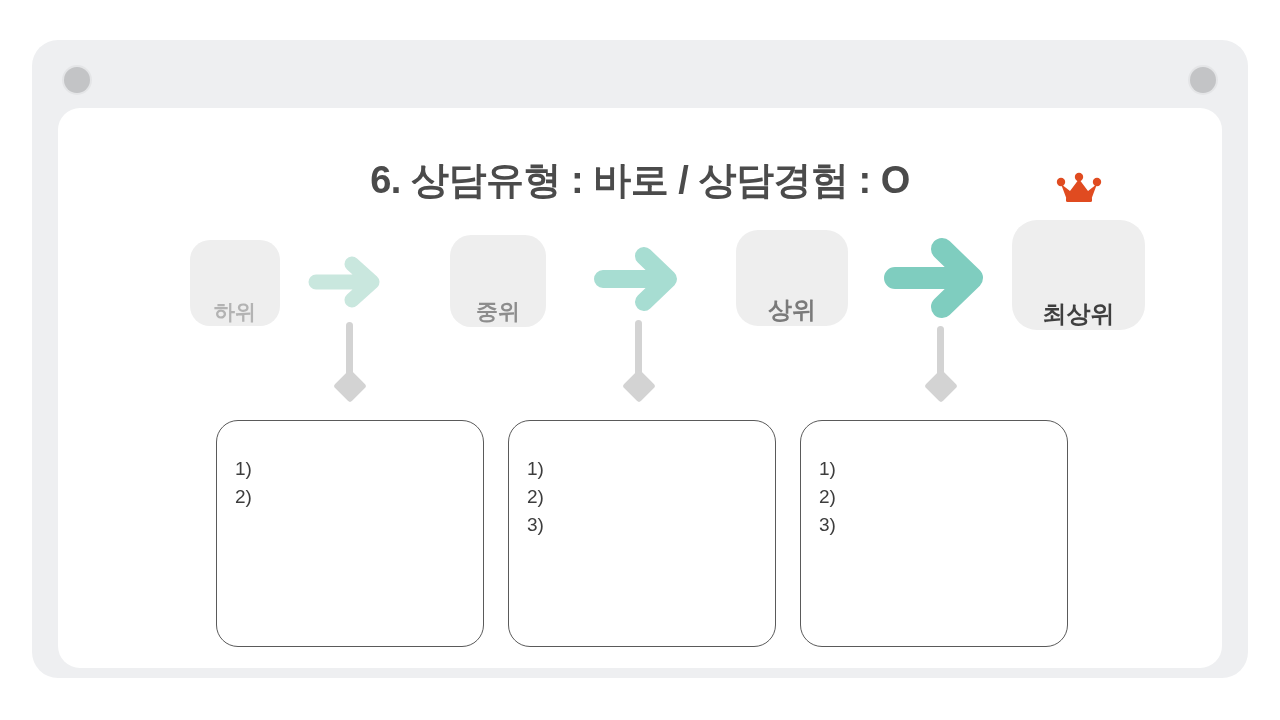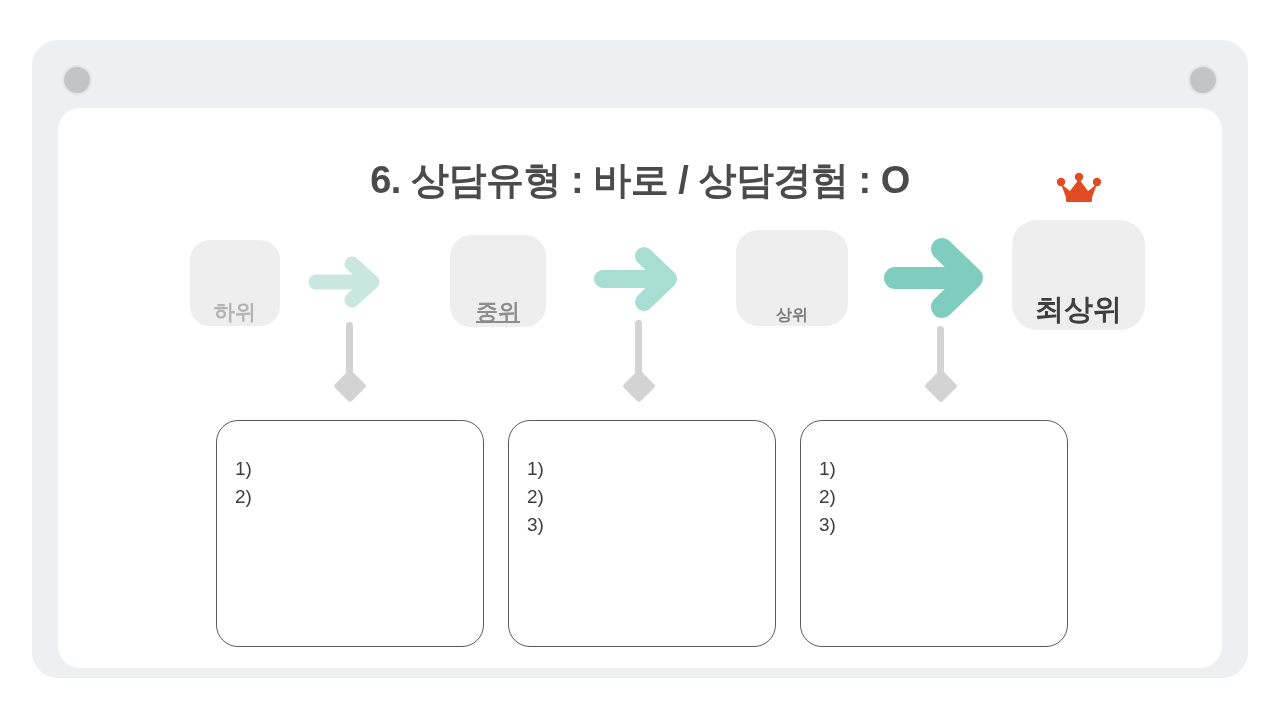--- a/index.html
+++ b/index.html
@@ -56,23 +56,23 @@
     position: absolute;
     background: #eeeeee;
     border-radius: 22px;
     display: flex;
     align-items: flex-end;
     justify-content: center;
     font-weight: 700;
     white-space: nowrap;
   }
   .stage.s0 { left: 190px; top: 240px; width: 90px;  height: 86px;  font-size: 21px; color: #b3b3b3; border-radius: 20px; }
-  .stage.s1 { left: 450px; top: 235px; width: 96px;  height: 92px;  font-size: 22px; color: #8d8d8d; border-radius: 21px; text-decoration: underline; }
-  .stage.s2 { left: 736px; top: 230px; width: 112px; height: 96px;  font-size: 16px; color: #7a7a7a; border-radius: 22px; }
-  .stage.s3 { left: 1012px; top: 220px; width: 133px; height: 110px; font-size: 29px; color: #3f3f3f; border-radius: 25px; }
+  .stage.s1 { left: 450px; top: 235px; width: 96px;  height: 92px;  font-size: 22px; color: #8d8d8d; border-radius: 21px; }
+  .stage.s2 { left: 736px; top: 230px; width: 112px; height: 96px;  font-size: 24px; color: #7a7a7a; border-radius: 22px; }
+  .stage.s3 { left: 1012px; top: 220px; width: 133px; height: 110px; font-size: 24px; color: #3f3f3f; border-radius: 25px; }
 
   
   .crown {
     position: absolute;
     left: 1055px; top: 170px;
     width: 48px; height: 34px;
   }
 
   
   .arrow { position: absolute; }

